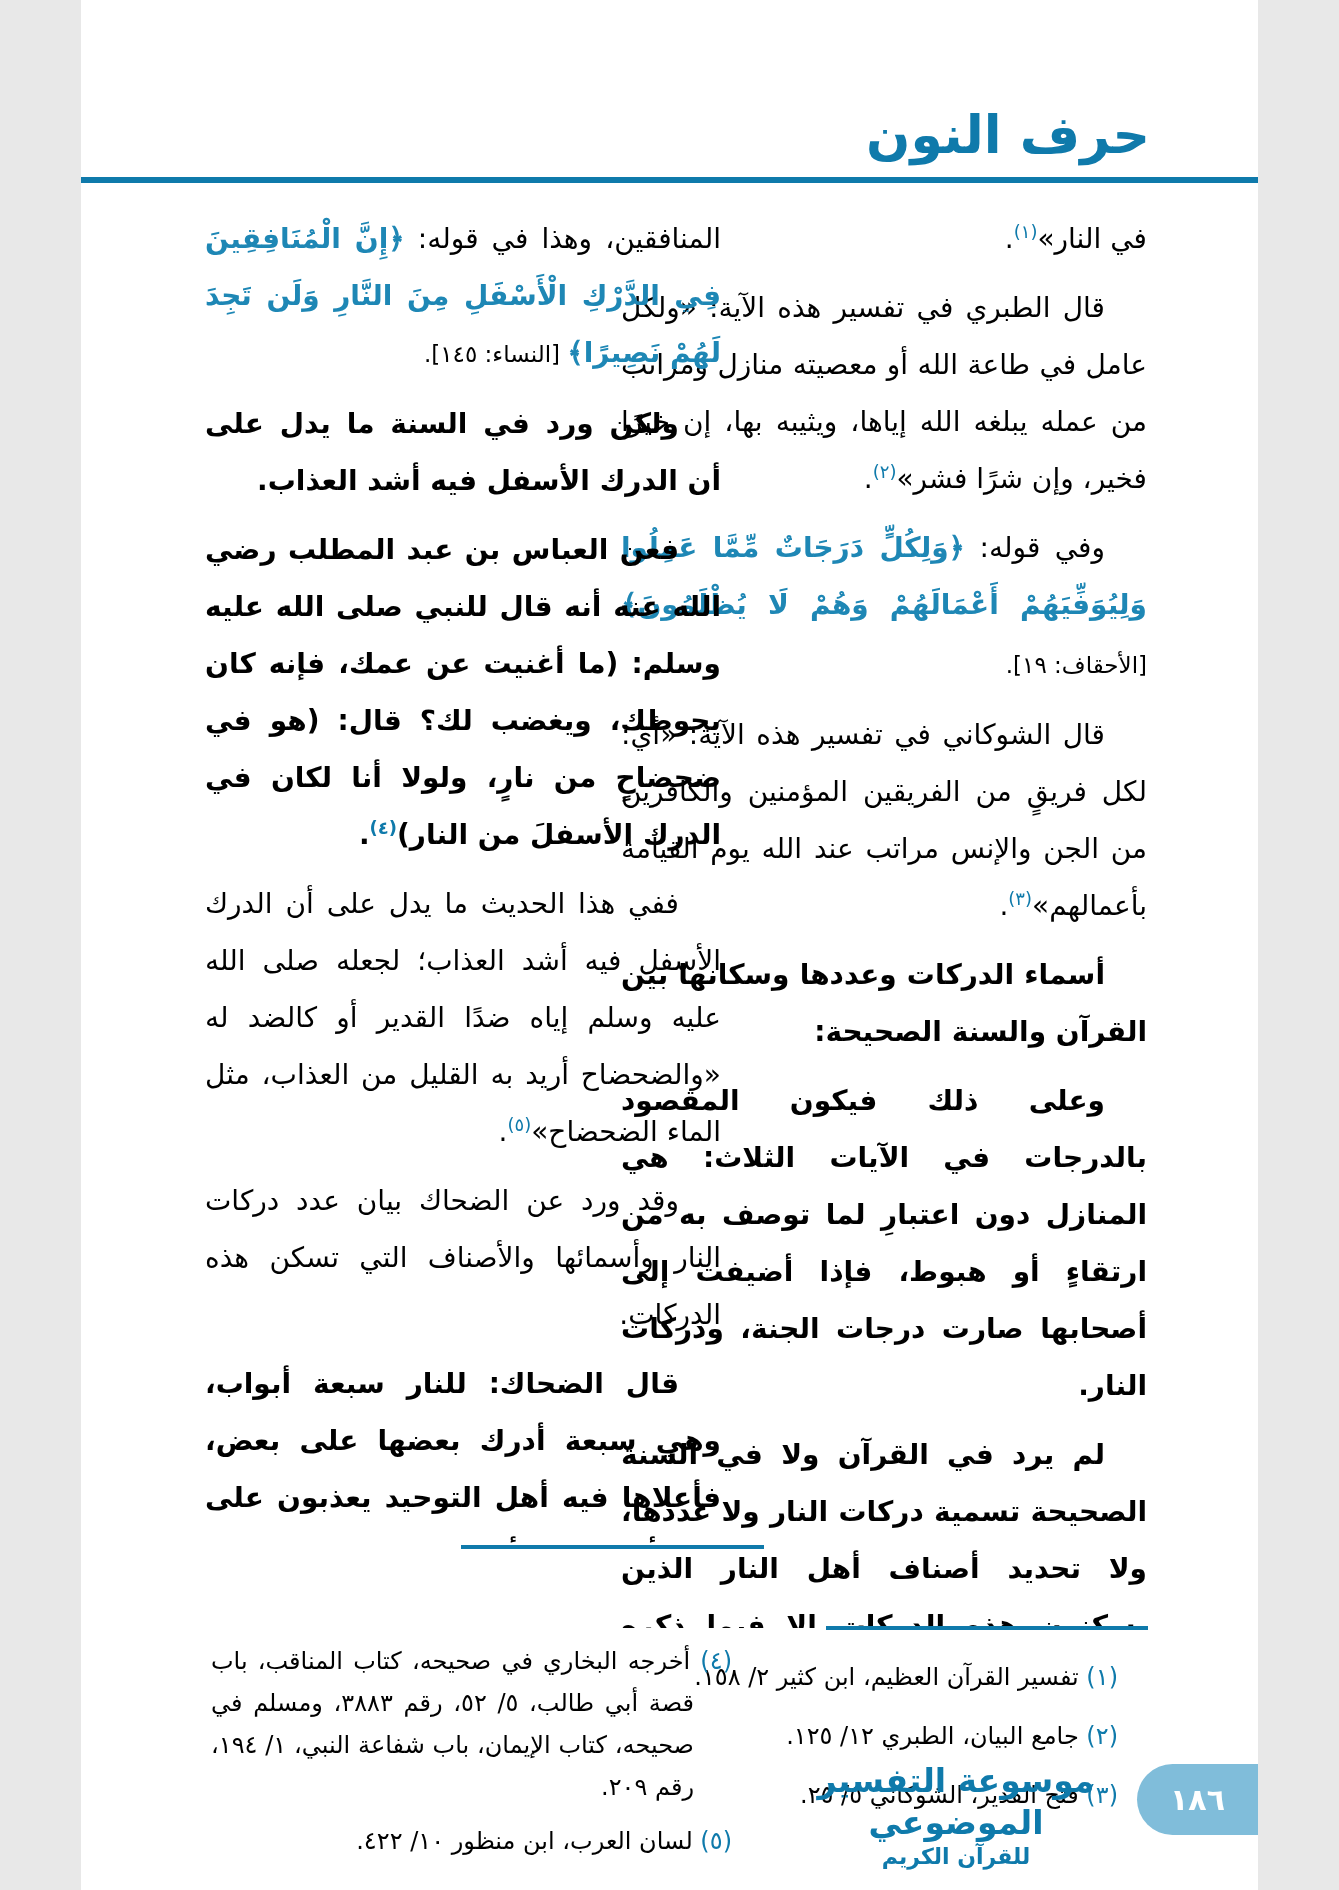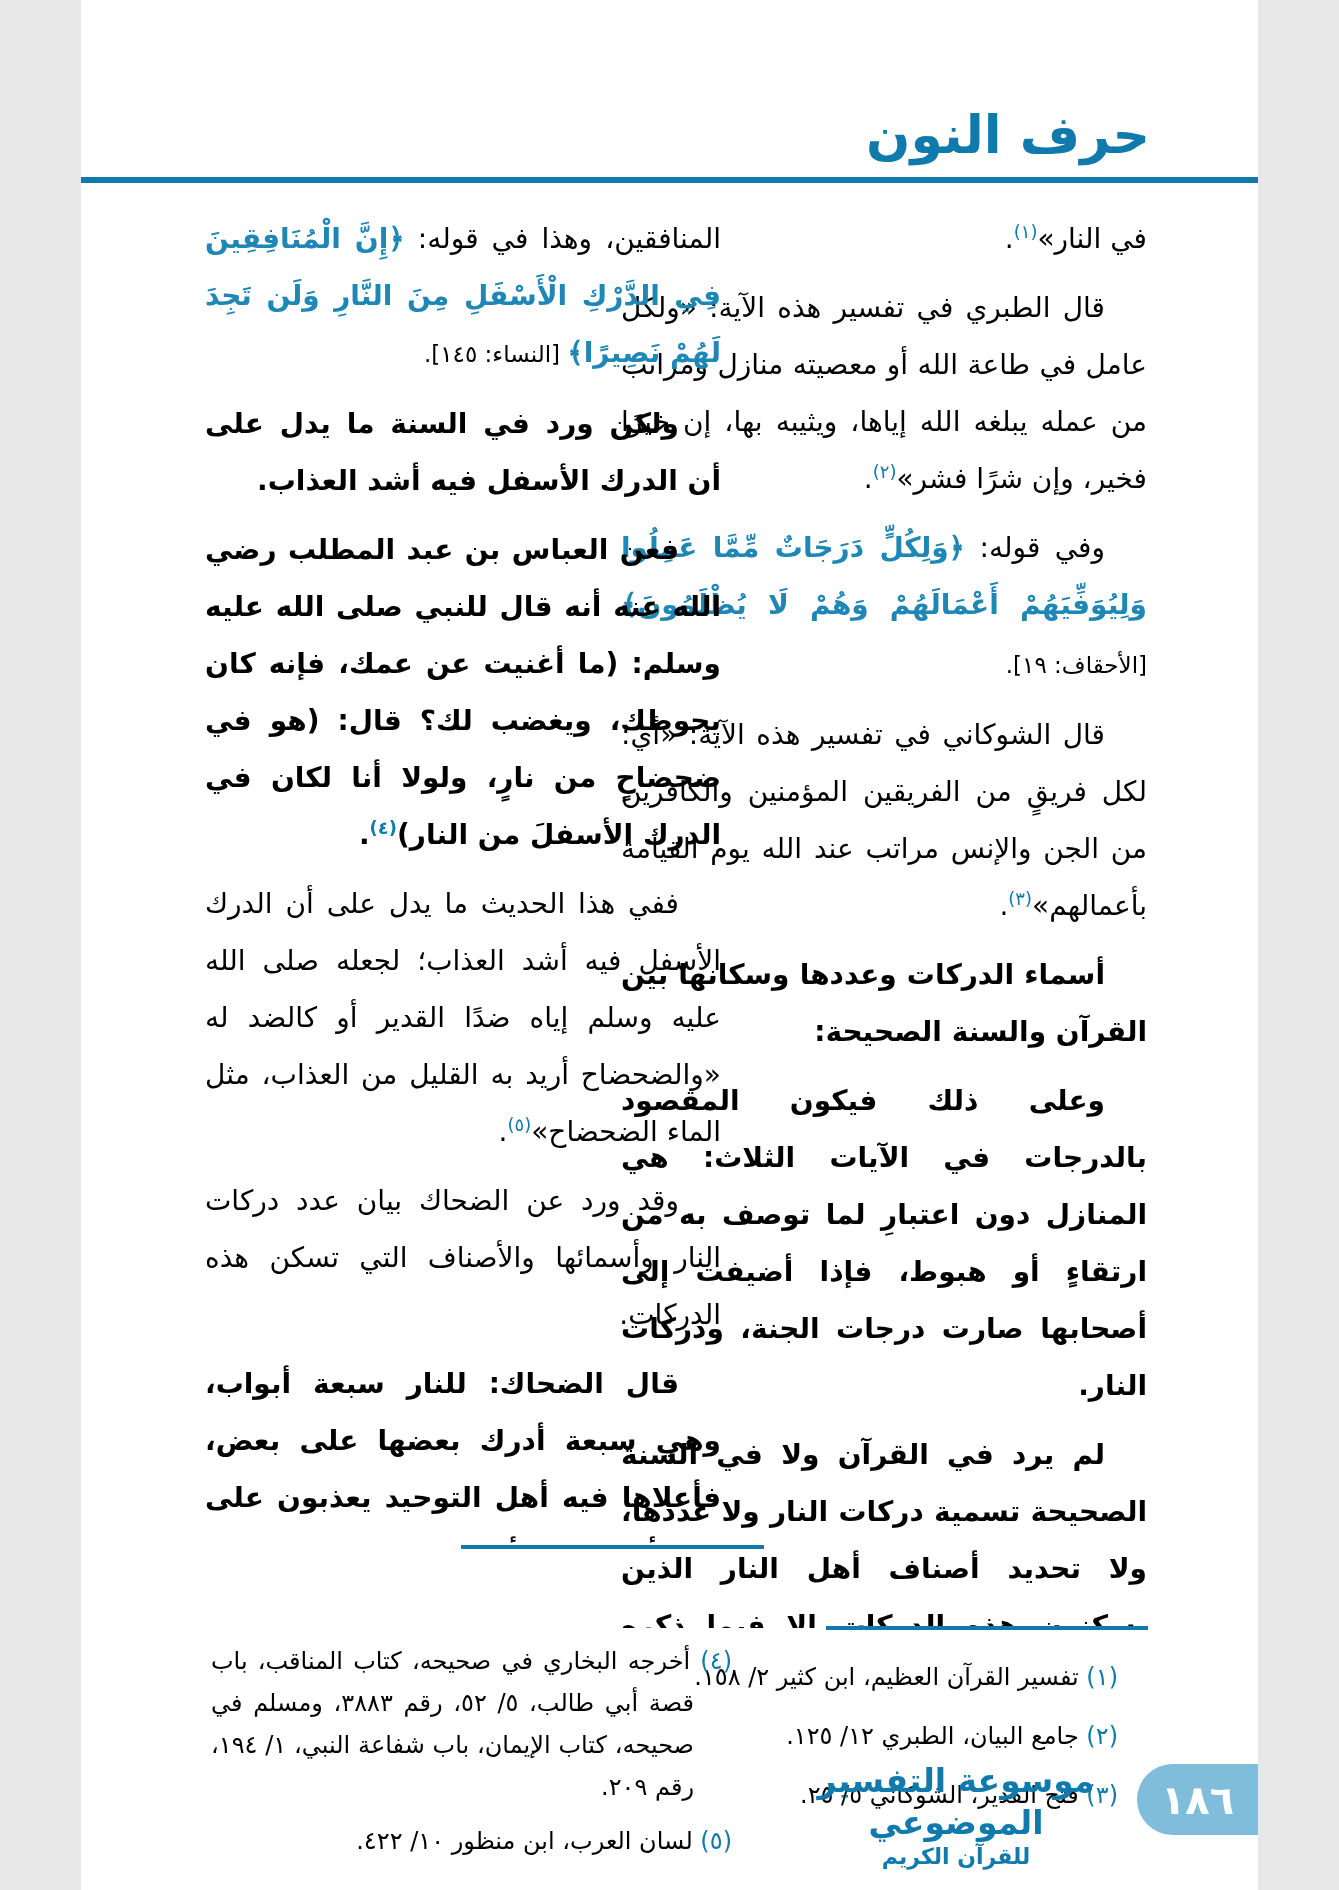--- a/index.html
+++ b/index.html
@@ -65,21 +65,21 @@
     position:absolute;top:1760px;right:162px;width:280px;
     text-align:center;color:var(--teal);
   }
   .logo-line1{font-size:33px;font-weight:bold;line-height:42px;}
   .logo-line2{font-size:22px;font-weight:bold;line-height:26px;}
   .page-pill{
     position:absolute;top:1764px;right:0;
     width:121px;height:71px;
     background:var(--pill);
     border-radius:40px 0 0 40px;
-    color:#fff;font-size:40px;font-weight:bold;
+    color:#fff;font-size:30px;font-weight:bold;
     display:flex;align-items:center;justify-content:center;
   }
 </style>
 </head>
 <body>
 
 <div class="page">
 
   <div class="header-title">حرف النون</div>
 

